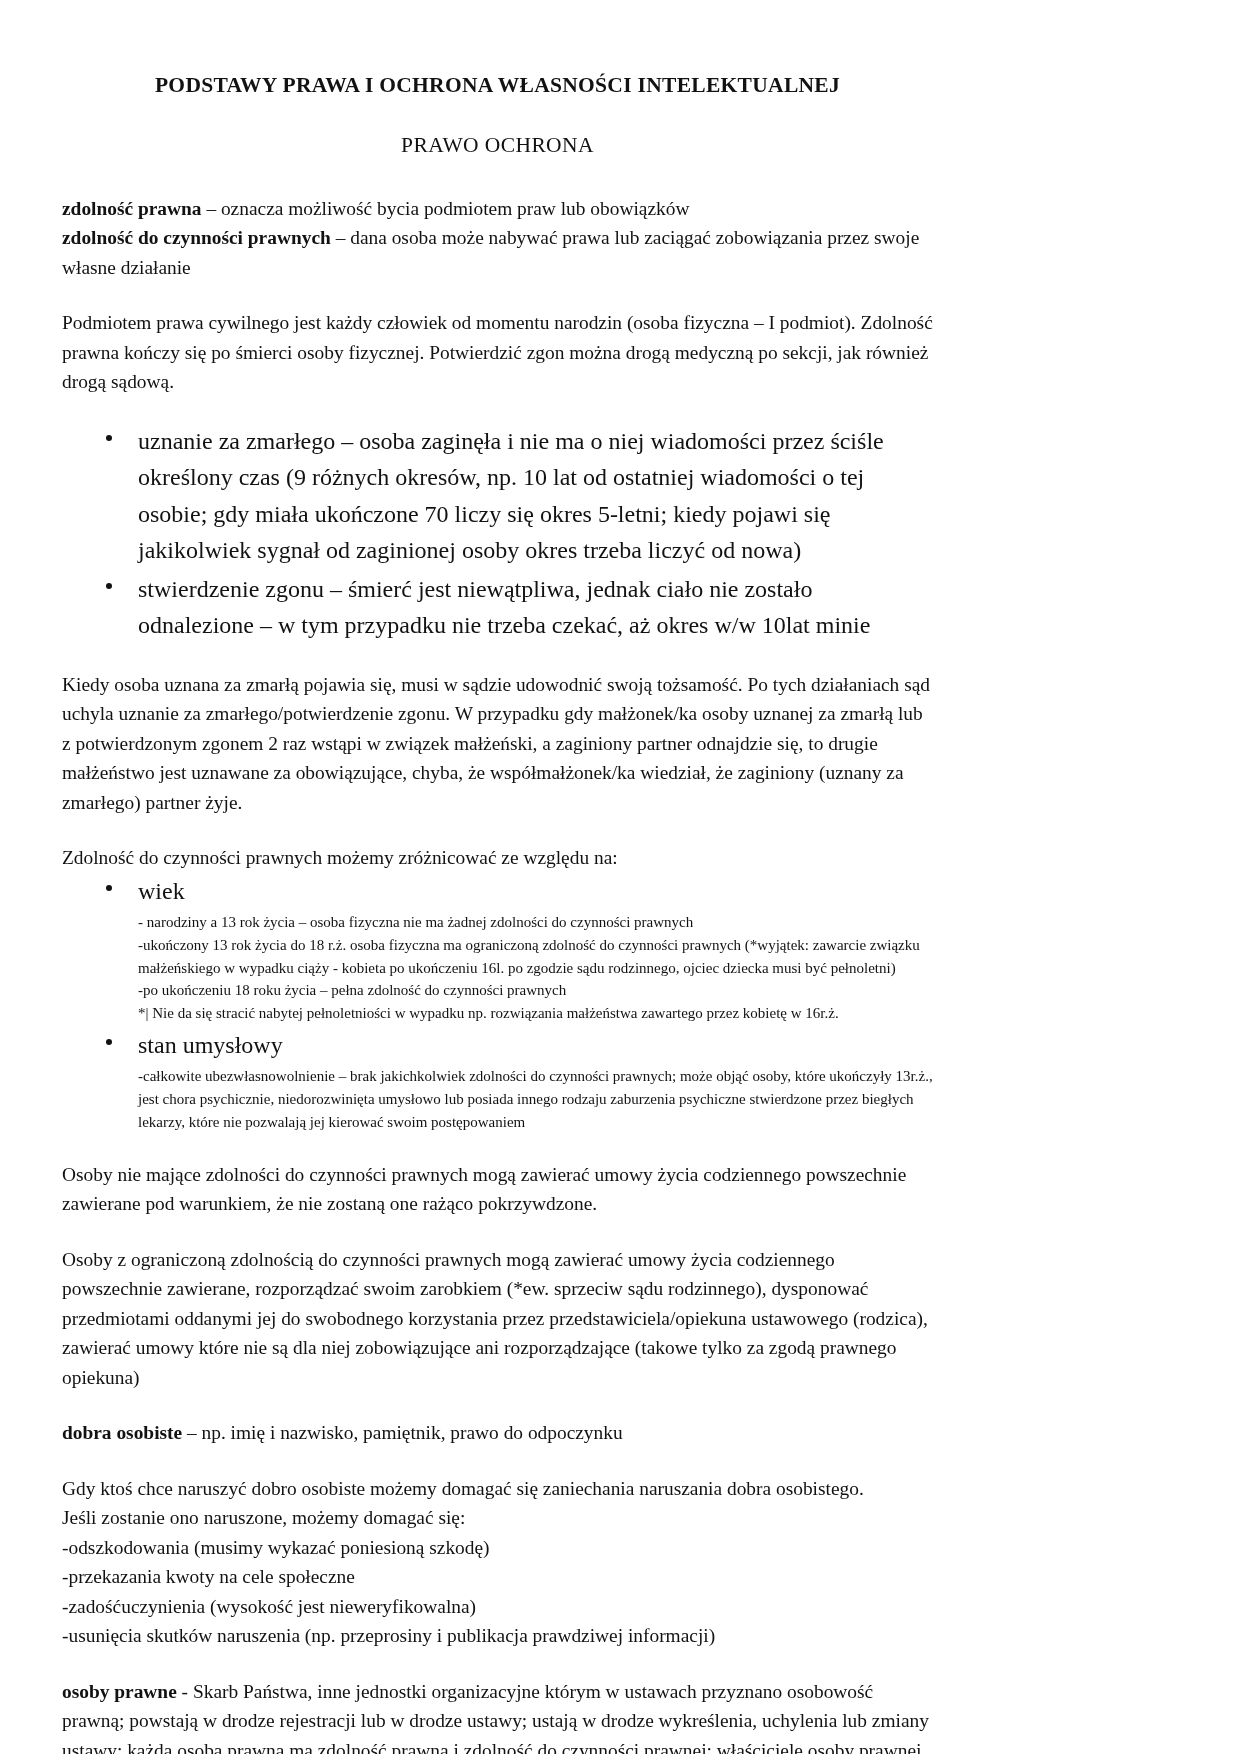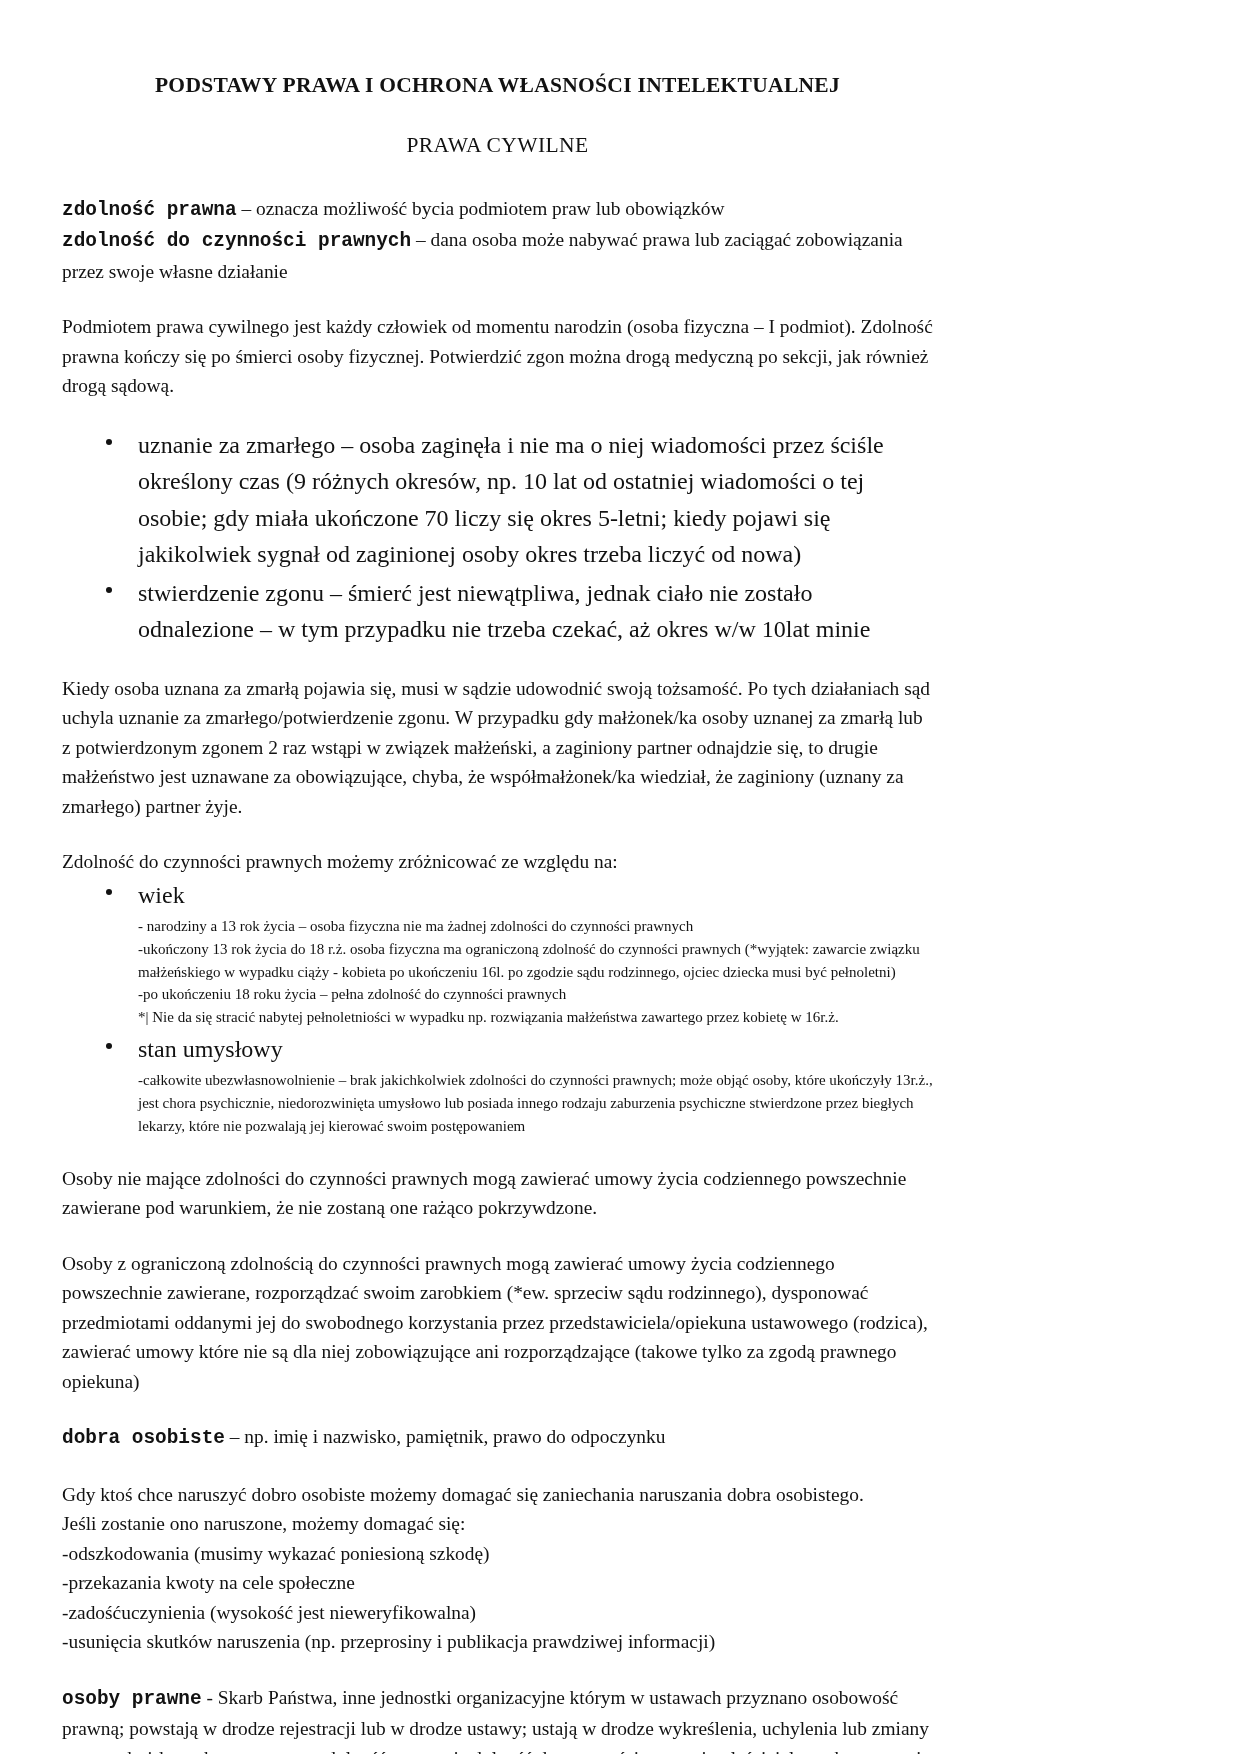--- a/index.html
+++ b/index.html
@@ -41,21 +41,20 @@
     font-size: 19.4px;
     line-height: 1.52;
     margin: 0;
     text-align: left;
   }
   .block {
     margin-top: 26px;
   }
   .lead {
     font-weight: 700;
-    font-family: Liberation Mono, monospace;
   }
   ul.bullets {
     list-style: none;
     margin: 0;
     padding: 0;
   }
   ul.bullets > li {
     position: relative;
     padding-left: 76px;
     font-size: 24px;
@@ -80,21 +79,21 @@
   .sub-lines .l {
     display: block;
   }
 </style>
 </head>
 <body>
 
 <div class="page">
 
   <h1 class="doc-title">PODSTAWY PRAWA I OCHRONA WŁASNOŚCI INTELEKTUALNEJ</h1>
-  <h2 class="doc-subtitle">PRAWA CYWILNE</h2>
+  <h2 class="doc-subtitle">PRAWO OCHRONA</h2>
 
   <div class="block" style="margin-top:34px;">
     <p class="para"><span class="lead">zdolność prawna</span><span> – oznacza możliwość bycia podmiotem praw lub obowiązków</span></p>
     <p class="para"><span class="lead">zdolność do czynności prawnych</span><span> – dana osoba może nabywać prawa lub zaciągać zobowiązania przez swoje własne działanie</span></p>
   </div>
 
   <div class="block">
     <p class="para">Podmiotem prawa cywilnego jest każdy człowiek od momentu narodzin (osoba fizyczna – I podmiot). Zdolność prawna kończy się po śmierci osoby fizycznej. Potwierdzić zgon można drogą medyczną po sekcji, jak również drogą sądową.</p>
   </div>
 

